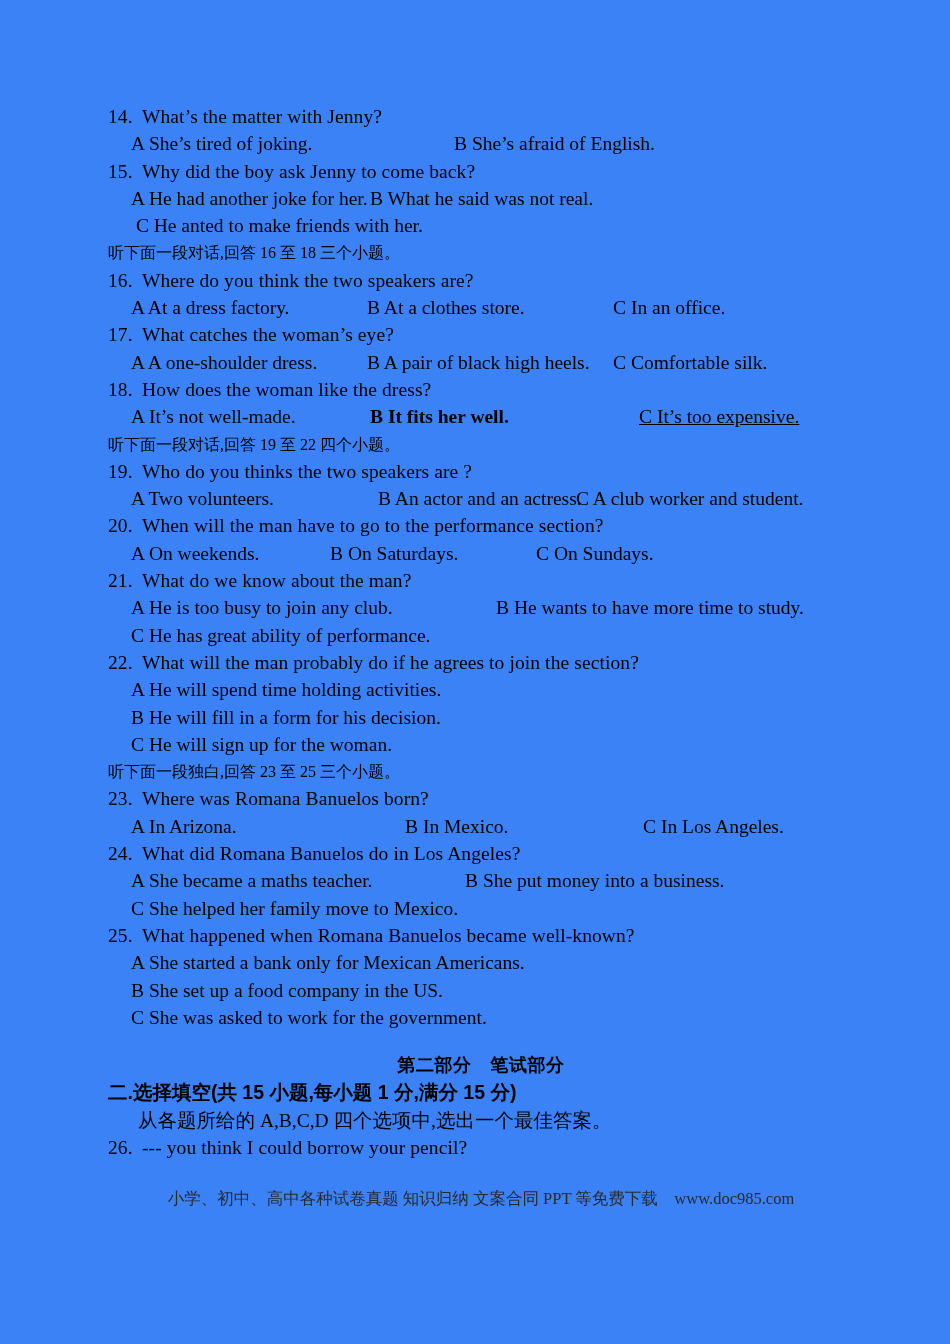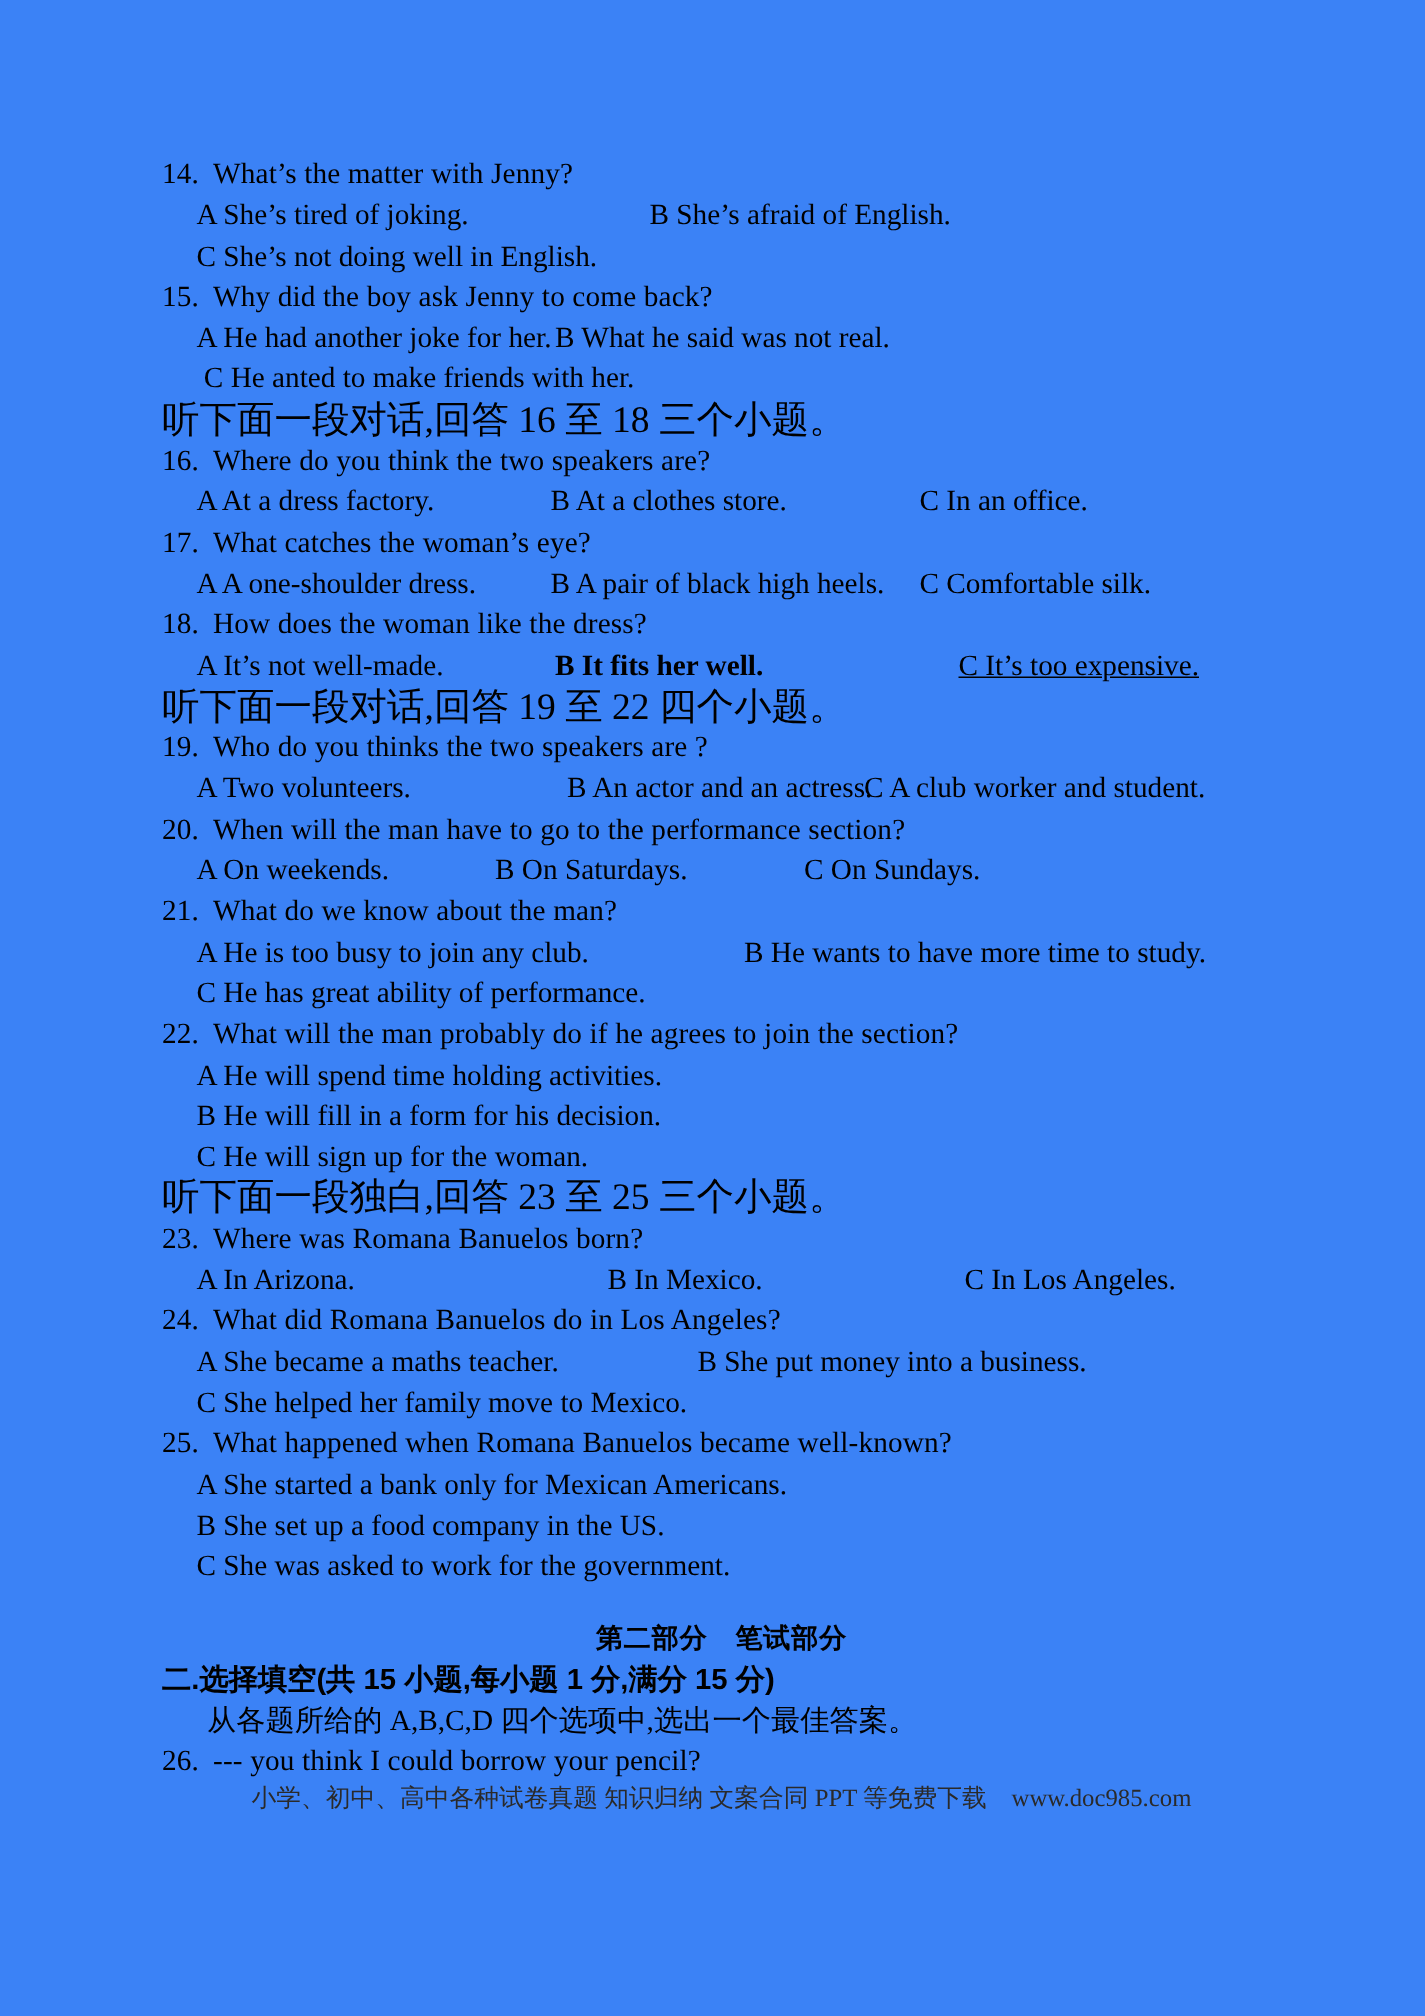--- a/index.html
+++ b/index.html
@@ -73,21 +73,21 @@
   
   .opt-stack {
     padding-left: 23px;
     font-size: 19.5px;
     line-height: 27.3px;
     white-space: pre;
   }
 
   
   .cn-line {
-    font-size: 25px;
+    font-size: 16px;
     line-height: 27.3px;
     white-space: pre;
     font-family: "Liberation Serif", "DejaVu Serif", serif;
   }
 
   
   .part-heading {
     text-align: center;
     font-family: "Liberation Sans", "DejaVu Sans", sans-serif;
     font-weight: bold;
@@ -132,23 +132,22 @@
 
 <div class="page">
   <div class="content">
 
     <div class="line q-line">
       <span class="q-num">14.</span>
       <span class="q-text">What’s the matter with Jenny?</span>
     </div>
     <div class="opt-row">
       <span class="opt" style="left:23px;">A She’s tired of joking.</span>
-      <span class="opt" style="left:325px;">B She’s afraid of English.</span>
-    </div>
-    <div class="opt-stack">C She’s not doing well in English.</div>
+      <span class="opt" style="left:346px;">B She’s afraid of English.</span>
+    </div>
 
     <div class="line q-line">
       <span class="q-num">15.</span>
       <span class="q-text">Why did the boy ask Jenny to come back?</span>
     </div>
     <div class="opt-row">
       <span class="opt" style="left:23px;">A He had another joke for her.</span>
       <span class="opt" style="left:262px;">B What he said was not real.</span>
     </div>
     <div class="opt-stack"> C He anted to make friends with her.</div>

